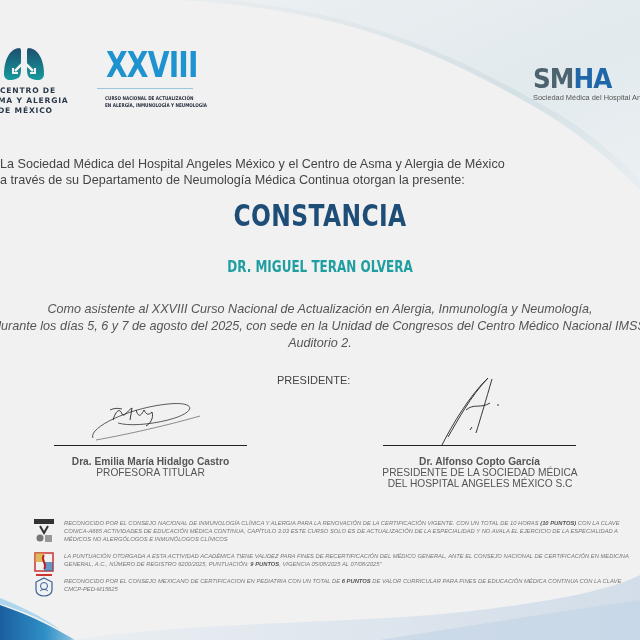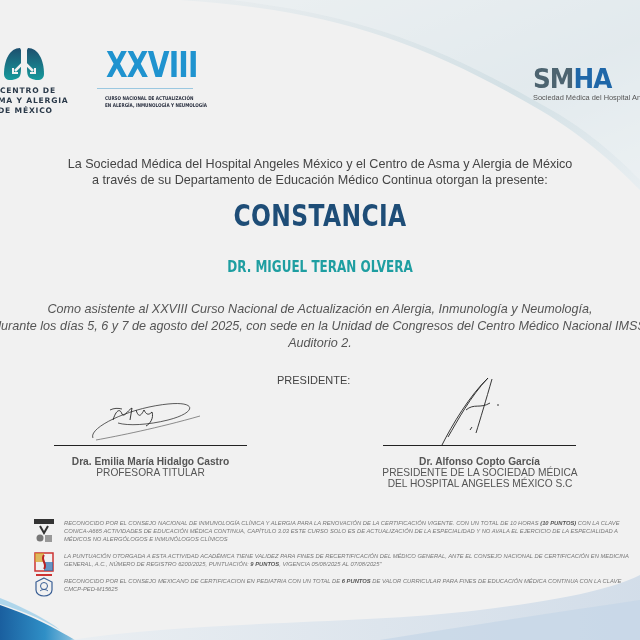--- a/index.html
+++ b/index.html
@@ -10,21 +10,21 @@
   .logo-lungs svg { display:block; margin-left:2px; }
   .logo-lungs .lung-text { font-family:"DejaVu Sans", sans-serif; font-weight:bold; font-size:7.6px; color:#2b3a4a; letter-spacing:0.8px; line-height:10px; margin-top:2px; white-space:nowrap; }
   .logo-xxviii { position:absolute; left:95px; top:46px; width:100px; text-align:right; }
   .logo-xxviii .num { font-family:"DejaVu Sans", sans-serif; font-weight:bold; font-size:36px; color:#1f93cf; letter-spacing:-1px; transform:scaleX(0.78); transform-origin:center; line-height:38px; display:block; }
   .logo-xxviii .rule { height:1px; background:#9bc8e0; margin:4px 2px 6px 2px; }
   .logo-xxviii .sub { font-family:"DejaVu Sans", sans-serif; font-weight:bold; font-size:5.2px; color:#2a3040; line-height:7px; white-space:nowrap; transform:scaleX(0.8); transform-origin:center; }
   .logo-smha { position:absolute; left:533px; top:66px; width:140px; }
   .logo-smha .word { font-family:"DejaVu Sans", sans-serif; font-weight:bold; font-size:26px; color:#4d6470; letter-spacing:-1px; line-height:26px; transform:scaleX(0.95); transform-origin:left; white-space:nowrap; }
   .logo-smha .word .ha { color:#1f67a8; }
   .logo-smha .tag { font-size:7.4px; color:#555; white-space:nowrap; margin-top:1px; }
-  .intro { position:absolute; left:0; top:156px; width:640px; text-align:center; font-size:12.6px; color:#444; line-height:16px; }
+  .intro { position:absolute; left:0; top:156px; width:640px; font-size:12.6px; color:#444; line-height:16px; }
   .title { position:absolute; left:0; top:196px; width:640px; text-align:center; font-family:"DejaVu Sans", sans-serif; font-weight:bold; font-size:30px; color:#1e4d77; letter-spacing:0.5px; transform:scaleX(0.78); transform-origin:center; line-height:40px; }
   .recipient { position:absolute; left:0; top:257px; width:640px; text-align:center; font-family:"DejaVu Sans", sans-serif; font-weight:bold; font-size:15px; color:#1e9ea1; transform:scaleX(0.8); transform-origin:center; line-height:20px; }
   .body-text { position:absolute; left:-60px; top:301px; width:760px; text-align:center; font-style:italic; font-size:12.6px; color:#555; line-height:17px; }
   .atentamente { position:absolute; left:277px; top:374px; font-size:11px; color:#444; }
   .sig { position:absolute; }
   .sig .line { height:1px; background:#222; }
   .sig .name { font-weight:bold; font-size:10.2px; color:#555; text-align:center; margin-top:10px; line-height:11px; }
   .sig .role { font-size:10.2px; color:#555; text-align:center; line-height:11px; }
   .sig1 { left:54px; top:445px; width:193px; }
   .sig2 { left:383px; top:445px; width:193px; }
@@ -94,21 +94,21 @@
     <div class="sub">EN ALERGÍA, INMUNOLOGÍA Y NEUMOLOGÍA</div>
   </div>
 
   <div class="logo-smha">
     <div class="word"><span>SM</span><span class="ha">HA</span></div>
     <div class="tag">Sociedad Médica del Hospital Angeles</div>
   </div>
 
   <div class="intro">
     <div>La Sociedad Médica del Hospital Angeles México y el Centro de Asma y Alergia de México</div>
-    <div>a través de su Departamento de Educación Médico Continua otorgan la presente:</div>
+    <div>a través de su Departamento de Neumología Médica Continua otorgan la presente:</div>
   </div>
 
   <div class="title">CONSTANCIA</div>
   <div class="recipient">DR. MIGUEL TERAN OLVERA</div>
 
   <div class="body-text">
     <div>Como asistente al XXVIII Curso Nacional de Actualización en Alergia, Inmunología y Neumología,</div>
     <div>durante los días 5, 6 y 7 de agosto del 2025, con sede en la Unidad de Congresos del Centro Médico Nacional IMSS</div>
     <div>Auditorio 2.</div>
   </div>

